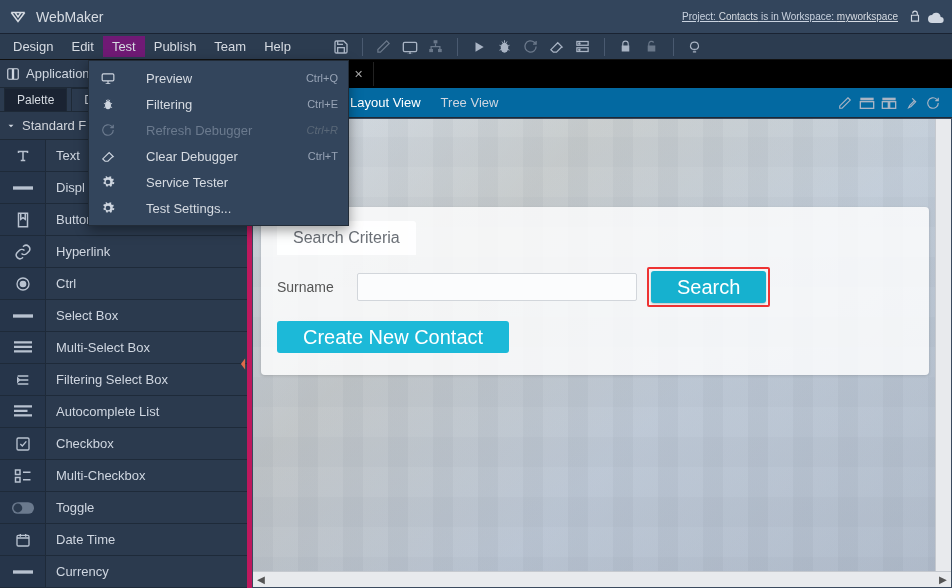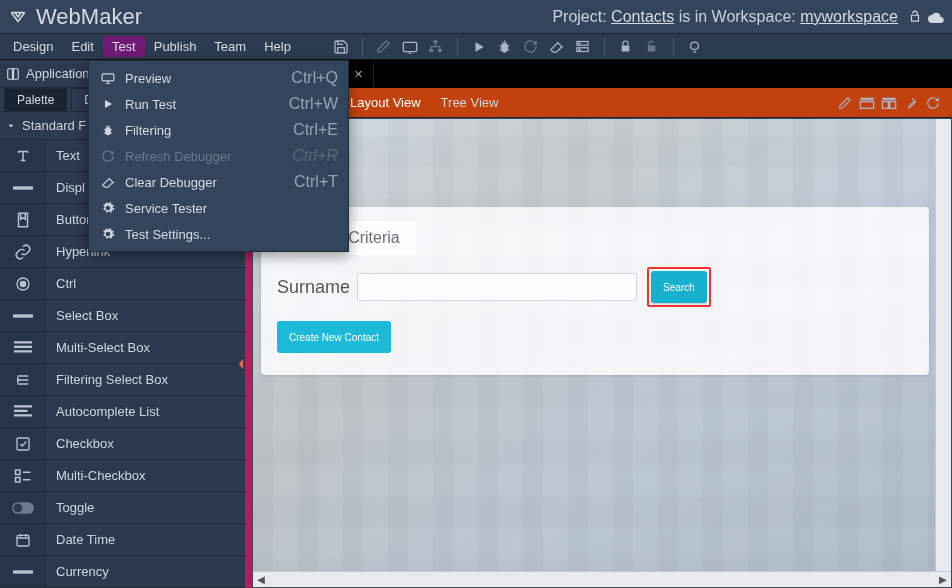--- a/index.html
+++ b/index.html
@@ -1,84 +1,84 @@
 <!DOCTYPE html>
 <html><head>
 <meta charset="utf-8">
 <style>
 * { margin: 0; padding: 0; box-sizing: border-box; }
 body { font-family: "Segoe UI", Arial, sans-serif; font-size: 13px; color: #d0d4db; background: #1a2332; overflow: hidden; width: 952px; height: 588px; position: relative; }
 
 
 .titlebar { height: 34px; background: #33455c; display: flex; align-items: center; padding: 0 8px; border-bottom: 1px solid #1a2332; }
 .titlebar .logo { width: 20px; height: 20px; margin-right: 8px; display:flex; align-items:center; justify-content:center;}
-.titlebar .app-title { font-size: 22px; color: #d6dbe2; font-weight: 400; flex: 0 0 auto; }
+.titlebar .app-title { font-size: 14px; color: #d6dbe2; font-weight: 400; flex: 0 0 auto; }
 .titlebar .spacer { flex: 1; }
-.titlebar .project { color: #c9d2df; font-size: 16px; }
+.titlebar .project { color: #c9d2df; font-size: 10px; text-decoration: underline; }
 .titlebar .project a { color: #d6dbe2; text-decoration: underline; cursor: pointer; }
 .titlebar .right-icons { margin-left: 10px; display:flex; gap:6px; align-items:center; }
 
 
 .menubar { height: 26px; background: #2c3c50; display: flex; align-items: center; padding-left: 4px; border-bottom: 1px solid #111; }
 .menubar .menu-item { padding: 3px 9px; color: #d6dbe2; cursor: pointer; }
 .menubar .menu-item.active { background: #701a75; }
 .menubar .tb-sep { width: 1px; height: 18px; background: #4a5a70; margin: 0 6px; }
 .menubar .tb-icon { width: 22px; height: 22px; display: flex; align-items: center; justify-content: center; color: #a9b4c4; cursor: pointer; }
 .menubar .tb-icons { display:flex; align-items:center; margin-left: 30px; gap:4px;}
 
 
 .dropdown { position: absolute; left: 88px; top: 60px; width: 261px; background: #33455c; border: 1px solid #222c38; box-shadow: 0 4px 12px rgba(0,0,0,.4); z-index: 100; padding: 4px 0; }
-.dropdown .dd-item { display: flex; align-items: center; padding: 4px 10px; cursor: pointer; color: #d6dbe2; }
+.dropdown .dd-item { display: flex; align-items: center; padding: 4px 10px; cursor: pointer; color: #d6dbe2; gap: 21px; }
 .dropdown .dd-item.disabled { color: #6b7a8e; }
 .dropdown .dd-icon { width: 18px; height: 18px; margin-right: 8px; display:flex; align-items:center; justify-content:center; color: #cfd6e0;}
 .dropdown .dd-item.disabled .dd-icon { color:#6b7a8e; }
 .dropdown .dd-label { flex: 1; }
-.dropdown .dd-shortcut { color: #97a3b5; font-size: 16px; }
+.dropdown .dd-shortcut { color: #97a3b5; font-size: 11px; }
 .dropdown .dd-item.disabled .dd-shortcut { color: #5a6878; font-style: italic; }
 
 
 .main { position: absolute; top: 60px; left: 0; right: 0; bottom: 0; display: flex; }
 
 
-.left-panel { width: 252px; background: #2b3a4e; display:flex; flex-direction:column; border-right:7px solid #be185d;}
+.left-panel { width: 252px; background: #2b3a4e; display:flex; flex-direction:column; border-right:5px solid #be185d;}
 .app-outline-tab { height: 28px; background:#2b3a4e; display:flex; align-items:center; padding:0 6px; color:#cfd6e0; border-bottom:1px solid #1e2936;}
 .app-outline-tab .o-icon { margin-right:6px; }
 .palette-tabs { height: 24px; background:#2b3a4e; display:flex; align-items:flex-end; border-bottom:1px solid #1e2936;}
 .palette-tab { padding:4px 12px; background:#1a2332; color:#d6dbe2; border:1px solid #1e2936; border-bottom:none; margin-left:4px; font-size:12px; cursor:pointer;}
 .palette-tab.inactive { background:#2b3a4e; }
 .category { height:28px; display:flex; align-items:center; padding:0 6px; background:#2b3a4e; border-bottom:1px solid #1e2936;}
 .category .chev { margin-right:6px; }
 .palette-list { flex:1; overflow:hidden; position:relative;}
 .palette-row { height:32px; display:flex; align-items:stretch; border-bottom:1px solid #1e2a39; cursor:grab; }
 .palette-row .row-icon { width:46px; background:#26354a; display:flex; align-items:center; justify-content:center; color:#b8c2d0; border-right:1px solid #1e2a39;}
 .palette-row .row-label { flex:1; display:flex; align-items:center; padding-left:10px; color:#cfd6e0; background:#2b3a4e;}
 .collapse-handle { position:absolute; right:-1px; top:50%; width:10px; height:40px; transform:translateY(-50%); display:flex; align-items:center; justify-content:center; color:#e06a4a; cursor:pointer; z-index:5;}
 
 
 .canvas-area { flex:1; display:flex; flex-direction:column; background:#0a0a0a; }
 .doc-tabs { height:28px; background:#000; display:flex; align-items:center; padding-left:4px;}
 .doc-tab { height:24px; padding:0 10px; display:flex; align-items:center; background:#000; color:#cfd6e0; border-right:1px solid #222; position:relative;}
 .doc-tab .close { margin-left:8px; color:#aaa; cursor:pointer; font-size:11px;}
-.view-bar { height:30px; background:#c2410c; display:flex; align-items:center; padding:0 8px; border-bottom:1px solid #1e2936;}
+.view-bar { height:30px; background:#0369a1; display:flex; align-items:center; padding:0 8px; border-bottom:1px solid #1e2936;}
 .view-bar .view-item { padding:0 10px; color:#cfd6e0; cursor:pointer; font-size:13px;}
 .view-bar .view-item.active { color:#fff; }
 .view-bar .vspacer { flex:1;}
 .view-bar .vb-icon { width:22px; height:20px; display:flex; align-items:center; justify-content:center; color:#a9b4c4; cursor:pointer;}
 .canvas-scroll { flex:1; position:relative; overflow:hidden; border:1px solid #3a4a5e; margin:0; background:linear-gradient(135deg,#dfe3e8 0%,#c4bda8 30%,#b8c4d0 60%,#9aa8b8 100%);}
 .canvas-bg { position:absolute; inset:0; background:
   linear-gradient(rgba(220,230,240,.55),rgba(200,210,225,.55)),
   repeating-linear-gradient(90deg, rgba(100,110,125,.25) 0 20px, rgba(140,150,165,.2) 20px 45px),
   repeating-linear-gradient(0deg, rgba(80,90,105,.15) 0 30px, rgba(120,130,145,.1) 30px 60px);
 }
 .form-panel { position:absolute; left:8px; right:22px; top:88px; background:rgba(255,255,255,.82); border-radius:4px; padding:14px 16px 22px; box-shadow:0 1px 3px rgba(0,0,0,.15);}
 .form-panel .sc-title { display:inline-block; background:rgba(255,255,255,.9); padding:8px 16px; border-radius:3px 3px 0 0; color:#6a6f76; font-size:16px; margin-bottom:12px;}
 .form-row { display:flex; align-items:center; gap:10px; margin-bottom:14px;}
-.form-row label { width:70px; color:#555; font-size:18px;}
+.form-row label { width:70px; color:#555; font-size:14px;}
 .form-row input[type=text] { flex:0 0 280px; height:28px; border:1px solid #d2d6db; background:#fbfcfd; border-radius:2px; padding:0 6px;}
-.btn { display:inline-flex; align-items:center; justify-content:center; height:32px; padding:0 12px; border-radius:3px; border:none; color:#fff; font-size:10px; cursor:pointer;}
+.btn { display:inline-flex; align-items:center; justify-content:center; height:32px; padding:0 26px; border-radius:3px; border:none; color:#fff; font-size:20px; cursor:pointer;}
 .btn-search { background:#16b1cf; box-shadow:0 1px 2px rgba(0,0,0,.2);}
 .btn-search-wrap { border:2px solid #e33; padding:2px; display:inline-block; border-radius:2px;}
 .btn-create { background:#1cb9d8;}
 .hscroll { position:absolute; left:0; right:0; bottom:0; height:16px; background:#e8eaed; border-top:1px solid #c5c9cf; display:flex; align-items:center;}
 .hscroll .arrow { width:16px; height:16px; display:flex; align-items:center; justify-content:center; color:#555; cursor:pointer;}
 .hscroll .track { flex:1; height:12px; background:#e8eaed; position:relative;}
 .vscroll { position:absolute; top:0; bottom:16px; right:0; width:16px; background:#e8eaed; border-left:1px solid #c5c9cf;}
 
 svg { display:block; }
 </style>
@@ -195,29 +195,20 @@
         <svg width="14" height="12" viewBox="0 0 24 20" fill="none" stroke="currentColor" stroke-width="2">
           <rect x="2" y="3" width="20" height="12" rx="2"></rect>
           <path d="M8 20h8M12 15v5"></path>
         </svg>
       </span>
       <span class="dd-label">Preview</span>
       <span class="dd-shortcut">Ctrl+Q</span>
     </div>
     <div class="dd-item">
       <span class="dd-icon">
-        <svg width="12" height="12" viewBox="0 0 24 24" fill="currentColor">
-          <path d="M6 4l14 8-14 8z"></path>
-        </svg>
-      </span>
-      <span class="dd-label">Run Test</span>
-      <span class="dd-shortcut">Ctrl+W</span>
-    </div>
-    <div class="dd-item">
-      <span class="dd-icon">
         <svg width="14" height="14" viewBox="0 0 24 24" fill="currentColor">
           <ellipse cx="12" cy="14" rx="5" ry="7"></ellipse>
           <path d="M5 11l3 1M19 11l-3 1M5 18l3-1M19 18l-3-1M12 7V4M9 5l1 2M15 5l-1 2" stroke="currentColor" stroke-width="1.5" fill="none"></path>
         </svg>
       </span>
       <span class="dd-label">Filtering</span>
       <span class="dd-shortcut">Ctrl+E</span>
     </div>
     <div class="dd-item disabled">
       <span class="dd-icon">

